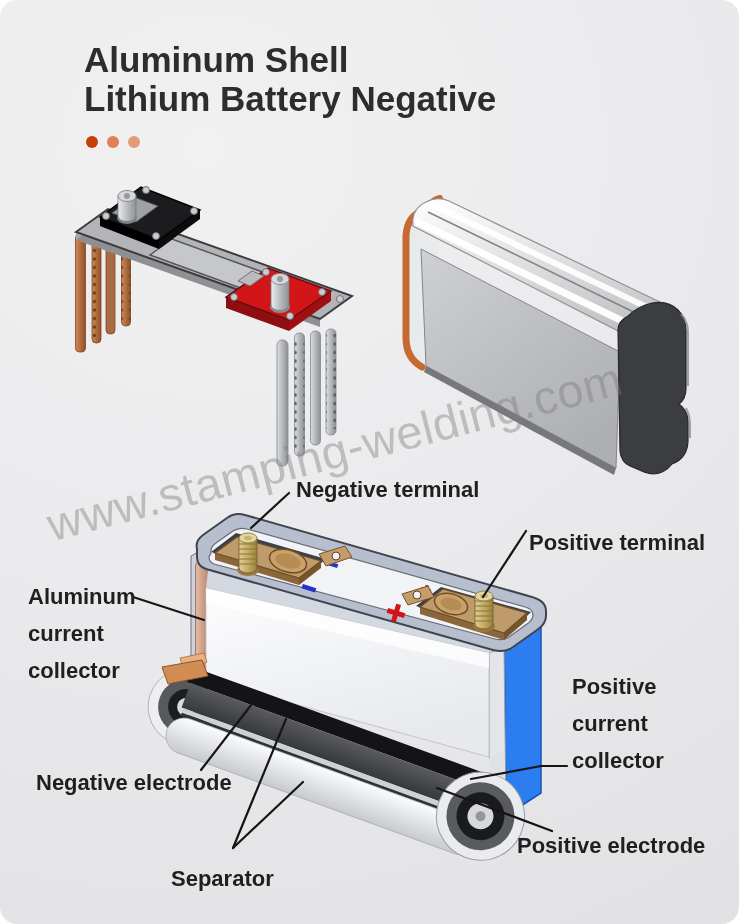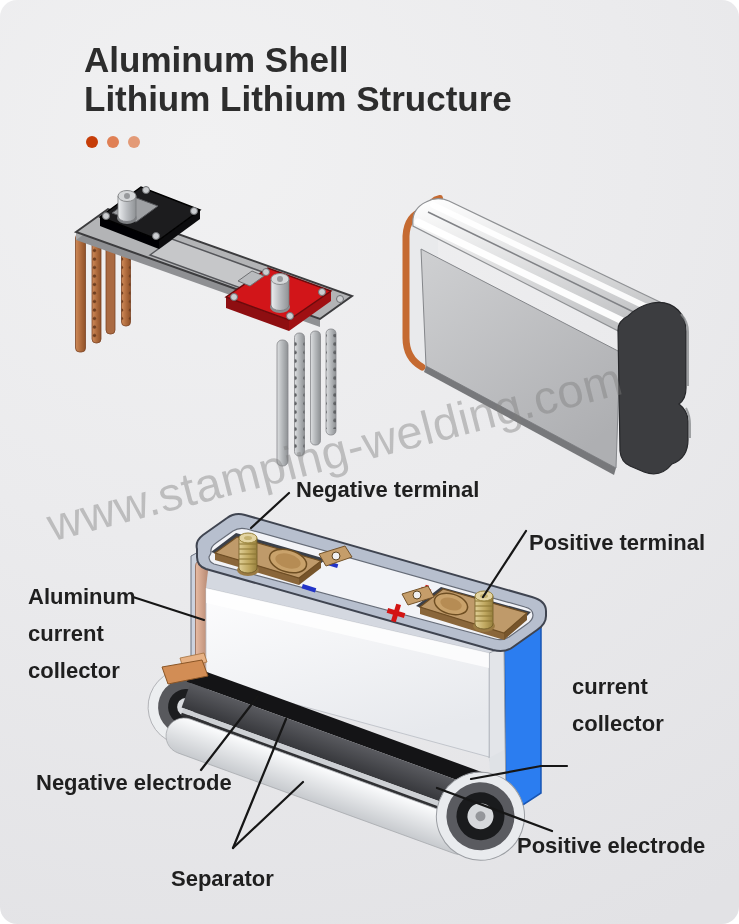--- a/index.html
+++ b/index.html
@@ -23,21 +23,21 @@
   .lbl{position:absolute;font-weight:bold;font-size:22px;color:#1f1f1f;white-space:nowrap;}
   .lbl.multi div{line-height:37px;}
 </style>
 </head>
 <body>
 
 <div class="stage">
 
   <h1 class="title" style="color: rgb(45, 45, 45);">
     <span>Aluminum Shell</span>
-    <span>Lithium Lithium Structure</span>
+    <span>Lithium Battery Negative</span>
   </h1>
   <div class="dots">
     <i style="background: rgb(198, 61, 8);"></i>
     <i style="background: rgb(224, 128, 85);"></i>
     <i style="background: rgb(227, 154, 119);"></i>
   </div>
 
   <svg class="art" width="739" height="924" viewBox="0 0 739 924">
     <defs>
       <linearGradient id="gMetal" x1="0" y1="0" x2="1" y2="0">
@@ -324,19 +324,20 @@
   <div class="watermark" style="color: rgb(125, 125, 125);">www.stamping-welding.com</div>
 
   <div class="lbl" style="left:296px;top:477px;">Negative terminal</div>
   <div class="lbl" style="left:529px;top:530px;">Positive terminal</div>
   <div class="lbl multi" style="left:28px;top:578px;">
     <div>Aluminum</div>
     <div>current</div>
     <div>collector</div>
   </div>
   <div class="lbl multi" style="left:572px;top:668px;">
+    <div>Positive</div>
     <div>current</div>
     <div>collector</div>
   </div>
   <div class="lbl" style="left:36px;top:770px;text-align:right;">Negative electrode</div>
   <div class="lbl" style="left:171px;top:866px;">Separator</div>
   <div class="lbl" style="left:517px;top:833px;">Positive electrode</div>
 </div>
 
 </body></html>

